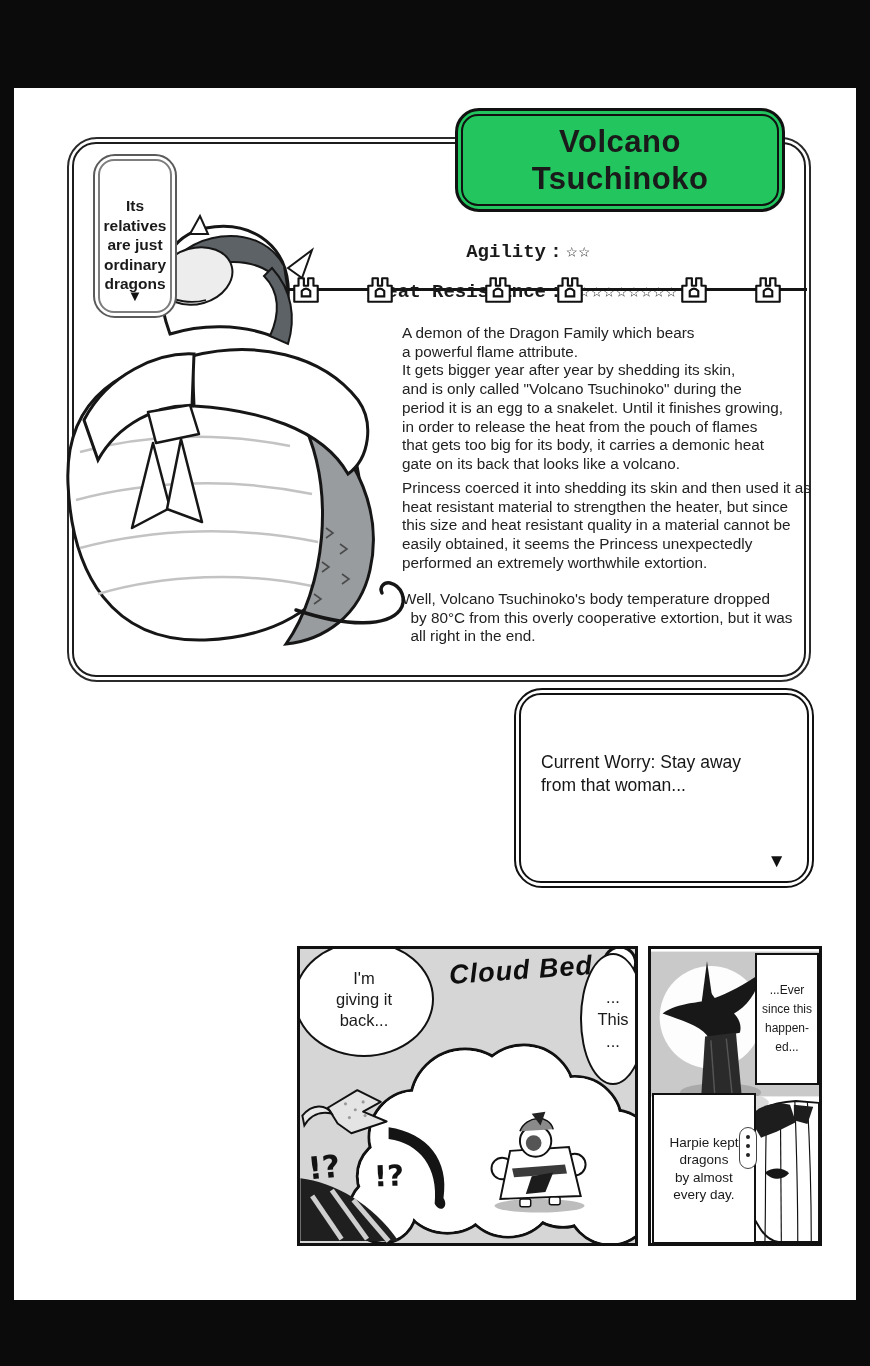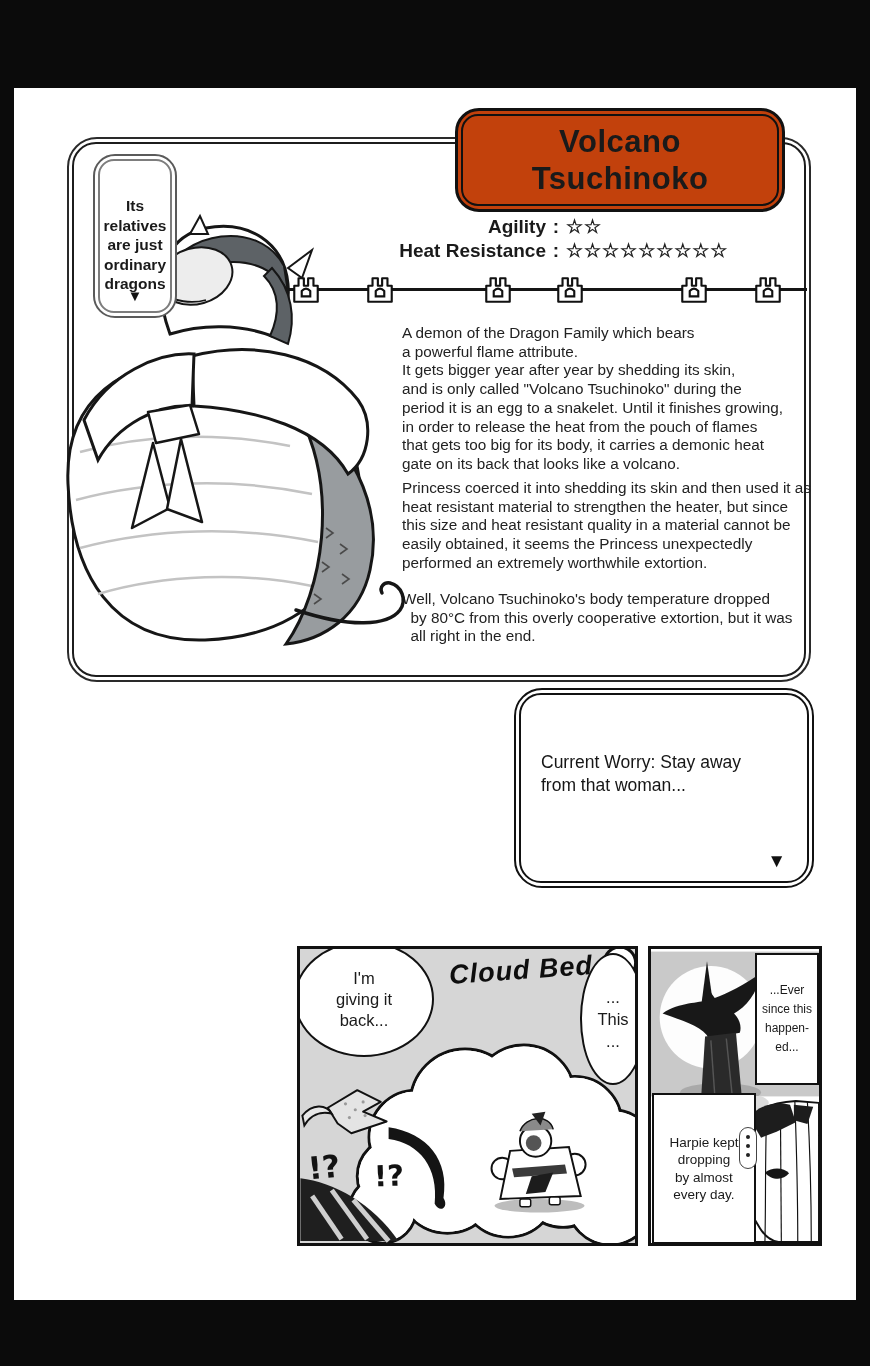--- a/index.html
+++ b/index.html
@@ -19,21 +19,21 @@
     border: 2px solid #2a2a2a; border-radius: 30px; z-index: 1;
   }
   .card::before {
     content: ""; position: absolute; inset: 3px;
     border: 2px solid #1c1c1c; border-radius: 24px;
   }
 
   
   .title-box {
     position: absolute; left: 441px; top: 20px; width: 330px; height: 104px;
-    background: #c2410c; border: 3px solid #111; border-radius: 24px; z-index: 6;
+    background: #22c55e; border: 3px solid #111; border-radius: 24px; z-index: 6;
     display: flex; align-items: center; justify-content: center;
   }
   .title-box::before {
     content: ""; position: absolute; inset: 3px;
     border: 2px solid #111; border-radius: 17px;
   }
   .title-text {
     font-size: 31px; font-weight: bold; line-height: 37px;
     text-align: center; white-space: pre-line; letter-spacing: 0.5px;
   }
@@ -53,23 +53,23 @@
     position: relative; margin-top: 40px; font-size: 15.5px; font-weight: bold;
     line-height: 19.5px; white-space: pre-line;
   }
   .side-note-pointer {
     position: absolute; bottom: 13px; left: 0; right: 0;
     font-size: 15px; color: #111; line-height: 1;
   }
 
   
   .stats {
-    position: absolute; left: 300px; top: 127px; z-index: 2;
+    position: absolute; left: 300px; top: 151px; z-index: 2;
     display: grid; grid-template-columns: 232px 20px auto;
-    row-gap: 1px; align-items: baseline;
+    row-gap: 16px; align-items: baseline; font-family: Liberation Mono, monospace;
   }
   .stat-label { font-size: 19px; font-weight: bold; text-align: right; }
   .stat-colon { font-size: 19px; font-weight: bold; text-align: center; }
   .stat-stars { font-size: 19px; font-weight: 600; letter-spacing: 1px; color: #222; }
 
   
   .gate-line { position: absolute; left: 256px; top: 200px; width: 537px; height: 3px; background: #151515; z-index: 2; }
   .gate { position: absolute; top: 186px; width: 32px; height: 32px; z-index: 3; }
 
   
@@ -373,21 +373,21 @@
         <path d="M100,44 C94,58 92,66 88,72 L83,79 C81,82 83,85 86,85 L89,87 C87,92 85,96 87,99 C89,102 93,102 95,104 C97,110 101,118 107,126 L113,136 C118,144 124,149 132,150" fill="none" stroke="#111" stroke-width="2" stroke-linecap="round"></path>
 
         <path d="M118,78 C126,72 138,73 143,79 C137,87 124,86 118,78 Z" fill="#161616"></path>
         <circle cx="92" cy="100" r="1.4" fill="#111"></circle>
       </svg>
       <div class="caption-box caption-top">...Ever
 since this
 happen-
 ed...</div>
       <div class="caption-box caption-bottom">Harpie kept
-dropping
+dragons
 by almost
 every day.</div>
       <div class="silence-bubble">
           <div class="dots"></div>
         </div>
     </div>
 
   </div>
 </div>
 

